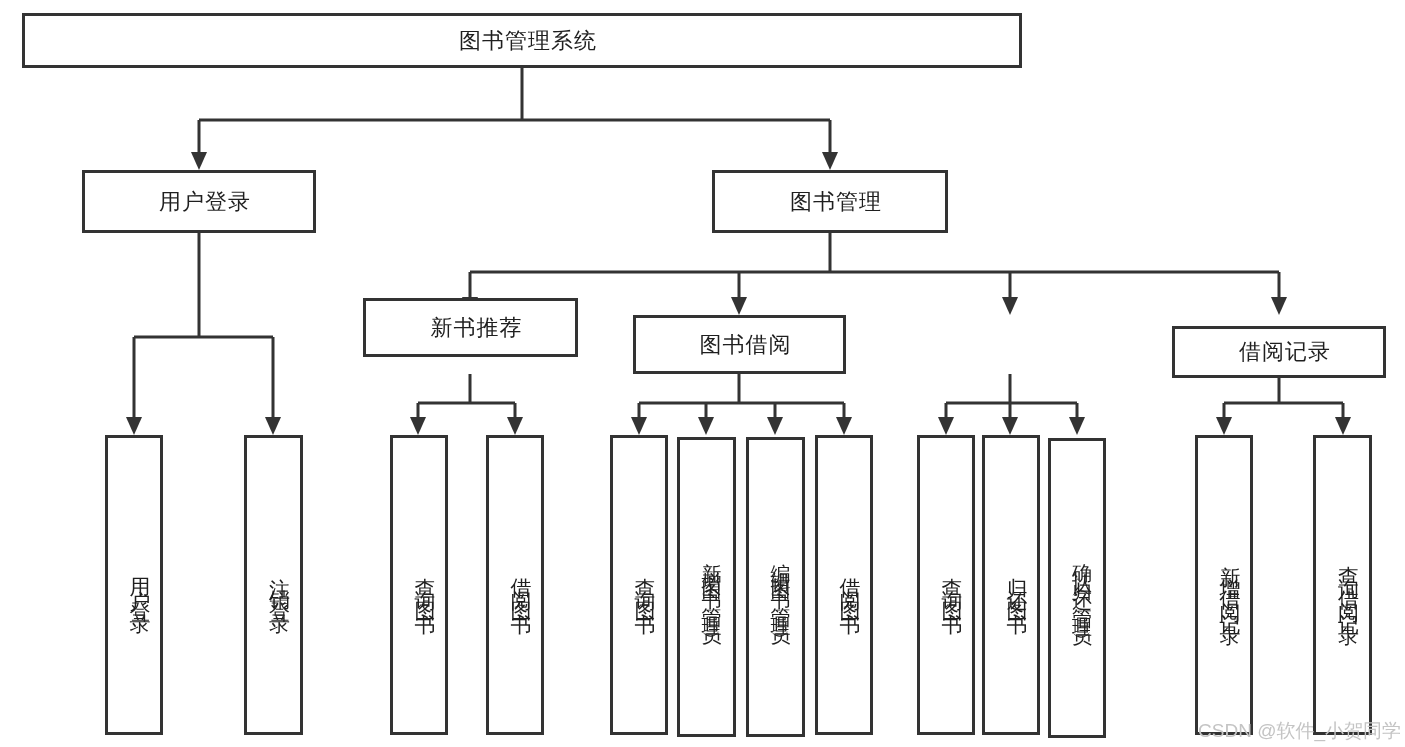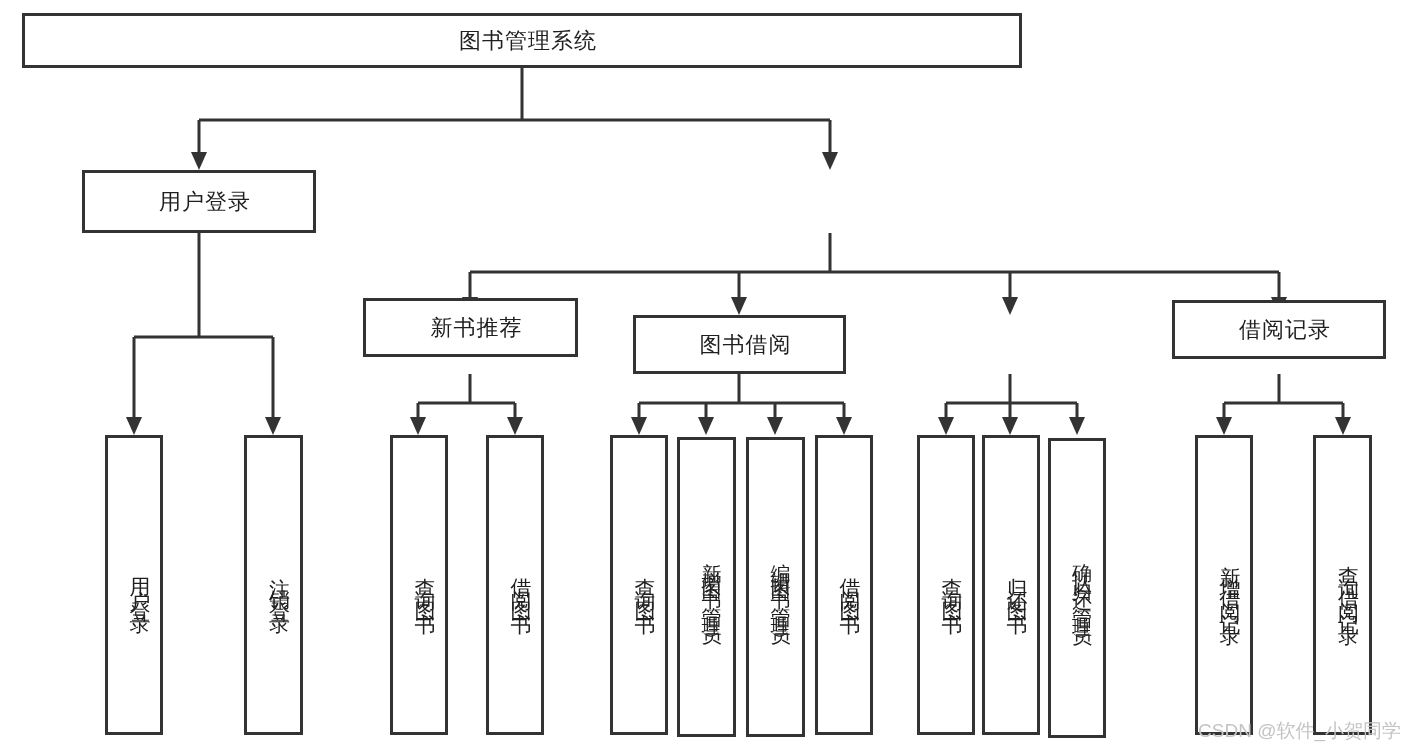--- a/index.html
+++ b/index.html
@@ -86,24 +86,25 @@
     <polygon class="arrow" points="946,435 938,417 954,417"></polygon>
     <polygon class="arrow" points="1010,435 1002,417 1018,417"></polygon>
     <polygon class="arrow" points="1077,435 1069,417 1085,417"></polygon>
     <polygon class="arrow" points="1224,435 1216,417 1232,417"></polygon>
     <polygon class="arrow" points="1343,435 1335,417 1351,417"></polygon>
   </svg>
 
   <div class="box h-box" style="left:22px;top:13px;width:1000px;height:55px">图书管理系统</div>
 
   <div class="box h-box" style="left:82px;top:170px;width:234px;height:63px">用户登录</div>
+  <div class="box h-box" style="left:712px;top:170px;width:236px;height:63px">图书管理</div>
 
   <div class="box h-box" style="left:363px;top:298px;width:215px;height:59px">新书推荐</div>
   <div class="box h-box" style="left:633px;top:315px;width:213px;height:59px">图书借阅</div>
-  <div class="box h-box" style="left:1172px;top:300px;width:214px;height:59px">借阅记录</div>
+  <div class="box h-box" style="left:1172px;top:326px;width:214px;height:52px">借阅记录</div>
 
   <div class="box v-box" style="left:105px;top:435px;width:58px;height:300px">用户登录</div>
   <div class="box v-box" style="left:244px;top:435px;width:59px;height:300px">注销登录</div>
 
   <div class="box v-box" style="left:390px;top:435px;width:58px;height:300px">查询图书</div>
   <div class="box v-box" style="left:486px;top:435px;width:58px;height:300px">借阅图书</div>
 
   <div class="box v-box" style="left:610px;top:435px;width:58px;height:300px">查询图书</div>
   <div class="box v-box long" style="left:677px;top:437px;width:59px;height:300px">新增图书（管理员）</div>
   <div class="box v-box long" style="left:746px;top:437px;width:59px;height:300px">编辑图书（管理员）</div>

